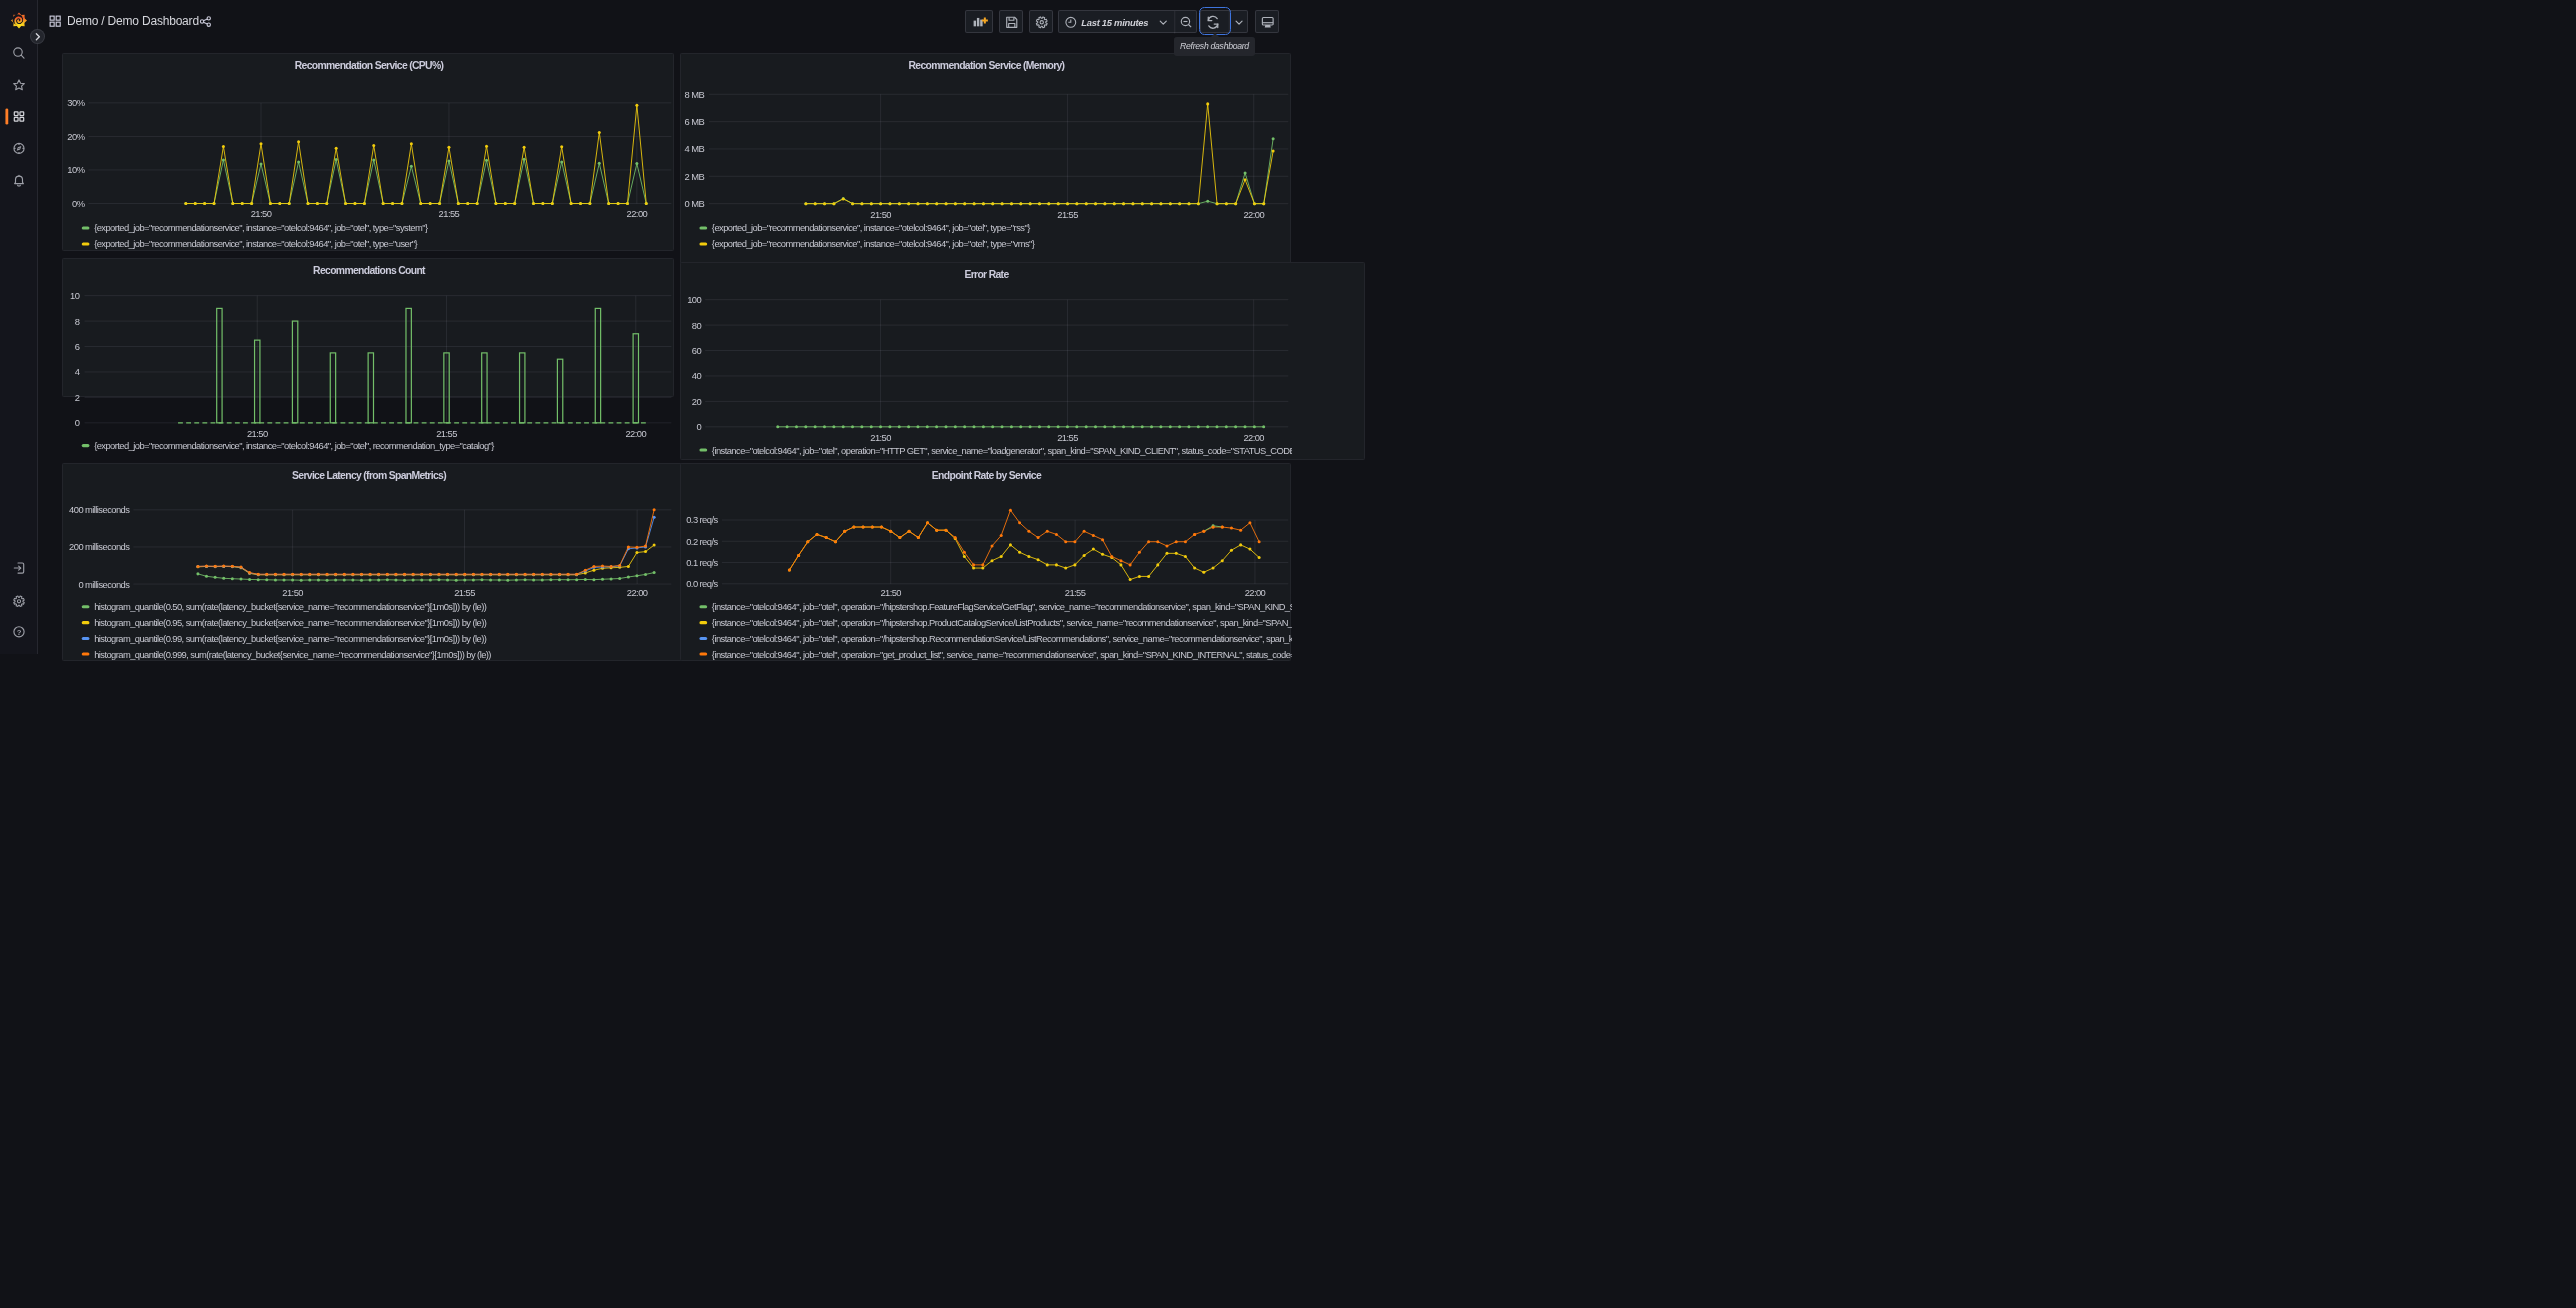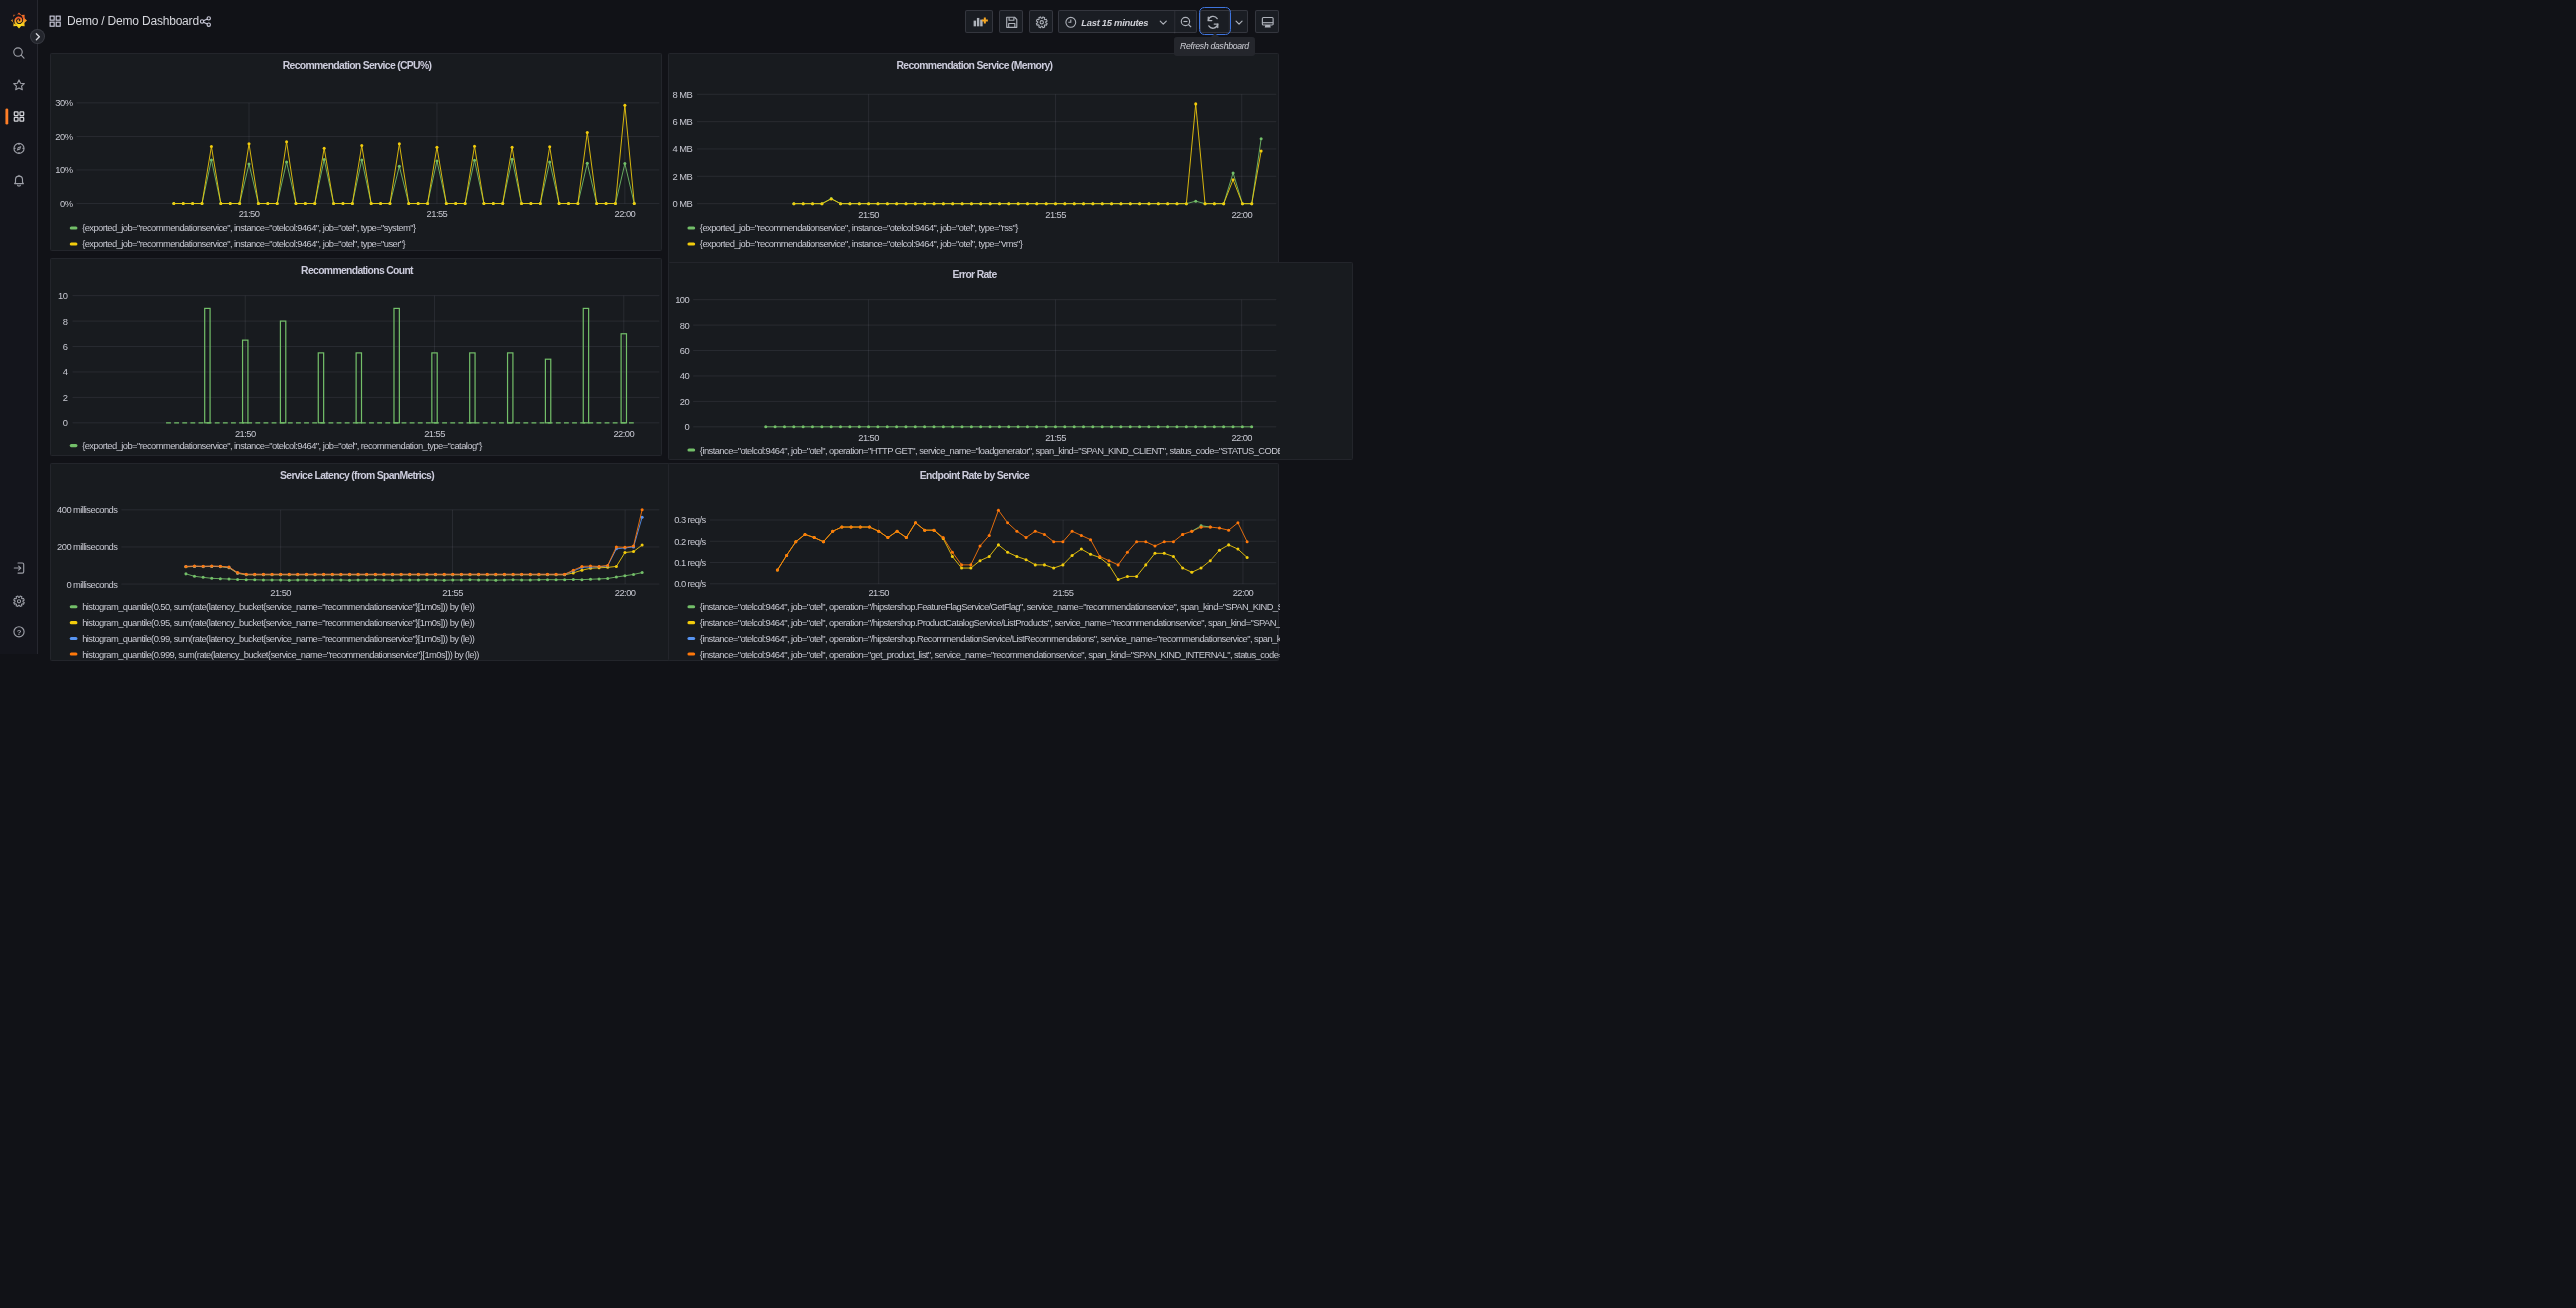--- a/index.html
+++ b/index.html
@@ -1,20 +1,20 @@
 <!DOCTYPE html>
 <html style="font-size:10.7px"><head><meta charset="utf-8"><style>
 * { margin:0; padding:0; box-sizing:border-box; }
 html,body { width:1288px; height:654px; background:#111217; overflow:hidden;
   font-family:"Liberation Sans", sans-serif; }
 .sidebar { position:absolute; left:0; top:0; width:38px; height:654px; background:#14151c;
   border-right:0.7px solid rgba(204,204,220,0.1); z-index:5; }
 .expand { position:absolute; left:30px; top:29px; width:14.8px; height:14.8px; border-radius:50%;
   background:#24262d; border:0.7px solid rgba(204,204,220,0.12); z-index:6; }
-.panel { position:absolute; background:#181b1f; border:0.7px solid #23252b; border-radius:1.3px; }
+.panel { position:absolute; background:#181b1f; border:0.7px solid #23252b; border-radius:1.3px;margin-left:12px; }
 .tbtn { position:absolute; top:10.3px; height:22.6px; background:#1a1d23;
   border:0.7px solid rgba(204,204,220,0.15); border-radius:2px;font-style:italic; }
 .tbtn svg { display:block; }
 .focusring { position:absolute; left:1199px; top:7.3px; width:31.5px; height:28px;
   border:1.5px solid #3e74dd; border-radius:5.4px; z-index:8; pointer-events:none; }
 .tooltip { position:absolute; left:1174px; top:37px; width:81px; height:19px; background:#24262c;
   border-radius:2.7px; z-index:9; color:#d0d1d8; font-size:8.7px; letter-spacing:-0.3px;
   line-height:19px; text-align:center;font-style:italic; }
 .tooltip:before { content:""; position:absolute; left:37px; top:-4px; border-left:4px solid transparent;
   border-right:4px solid transparent; border-bottom:4px solid #24262c; }
@@ -404,21 +404,21 @@
       <circle cx="826.6" cy="223" r="2.25" fill="#f2cc0c"></circle>
       <circle cx="840.6" cy="187.3" r="2.25" fill="#f2cc0c"></circle>
       <circle cx="854.5" cy="223" r="2.25" fill="#f2cc0c"></circle>
       <circle cx="868.4" cy="223" r="2.25" fill="#f2cc0c"></circle>
       <circle cx="882.4" cy="144.6" r="2.25" fill="#f2cc0c"></circle>
       <rect x="27.5" y="256.9" width="11.5" height="4.6" rx="2.3" fill="#73bf69"></rect>
       <text x="46" y="259.2" text-anchor="start" font-size="14" letter-spacing="-0.85" fill="#c7c8d1" font-weight="400" dominant-baseline="central">{exported_job="recommendationservice", instance="otelcol:9464", job="otel", type="rss"}</text>
       <rect x="27.5" y="280.7" width="11.5" height="4.6" rx="2.3" fill="#f2cc0c"></rect>
       <text x="46" y="283" text-anchor="start" font-size="14" letter-spacing="-0.85" fill="#c7c8d1" font-weight="400" dominant-baseline="central">{exported_job="recommendationservice", instance="otelcol:9464", job="otel", type="vms"}</text>
     </svg></div>
-<div class="panel" style="left:50px;top:258px;width:612px;height:198px"><svg width="612" height="198" viewBox="0 0 911 295">
+<div class="panel" style="left:50px;top:258px;width:612px;height:139px"><svg width="612" height="198" viewBox="0 0 911 295">
       <text x="455.5" y="17.5" text-anchor="middle" font-size="15.5" letter-spacing="-1.0" fill="#ccccdc" font-weight="700" dominant-baseline="central">Recommendations Count</text>
       <line x1="31.7" y1="54.6" x2="906" y2="54.6" stroke="rgba(204,204,220,0.14)" stroke-width="1"></line>
       <text x="24" y="54.6" text-anchor="end" font-size="14" letter-spacing="-0.85" fill="#c7c8d1" font-weight="400" dominant-baseline="central">10</text>
       <line x1="31.7" y1="92.5" x2="906" y2="92.5" stroke="rgba(204,204,220,0.14)" stroke-width="1"></line>
       <text x="24" y="92.5" text-anchor="end" font-size="14" letter-spacing="-0.85" fill="#c7c8d1" font-weight="400" dominant-baseline="central">8</text>
       <line x1="31.7" y1="130.4" x2="906" y2="130.4" stroke="rgba(204,204,220,0.14)" stroke-width="1"></line>
       <text x="24" y="130.4" text-anchor="end" font-size="14" letter-spacing="-0.85" fill="#c7c8d1" font-weight="400" dominant-baseline="central">6</text>
       <line x1="31.7" y1="168.3" x2="906" y2="168.3" stroke="rgba(204,204,220,0.14)" stroke-width="1"></line>
       <text x="24" y="168.3" text-anchor="end" font-size="14" letter-spacing="-0.85" fill="#c7c8d1" font-weight="400" dominant-baseline="central">4</text>
       <line x1="31.7" y1="206.2" x2="906" y2="206.2" stroke="rgba(204,204,220,0.14)" stroke-width="1"></line>

